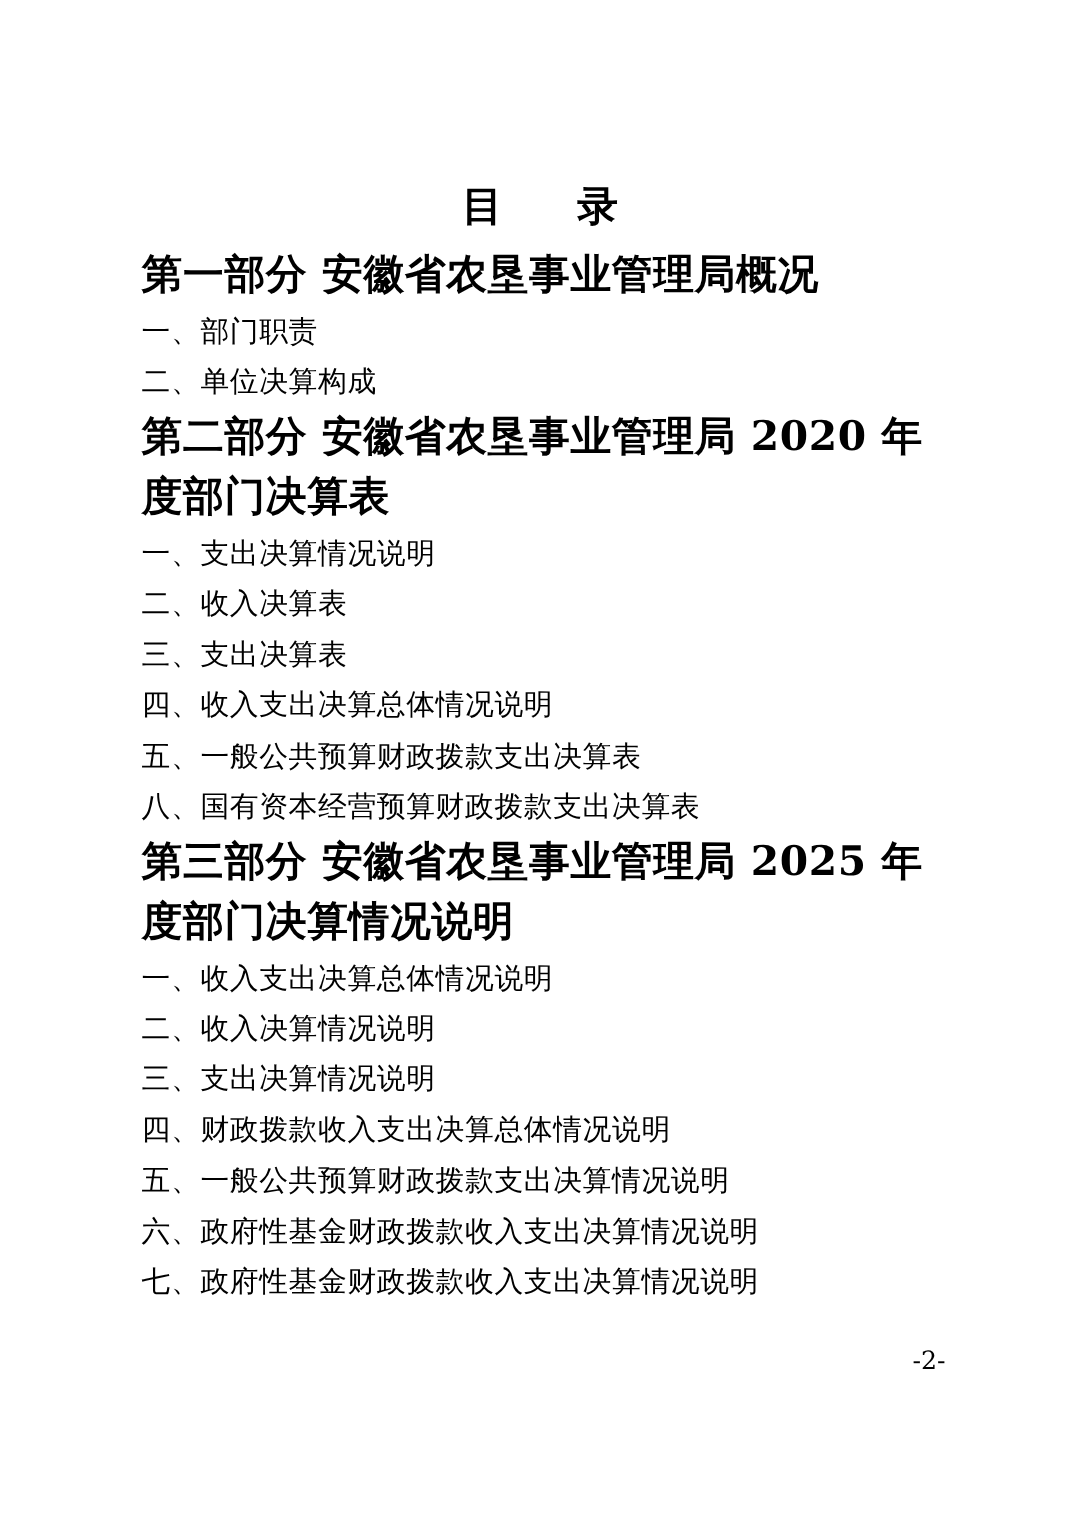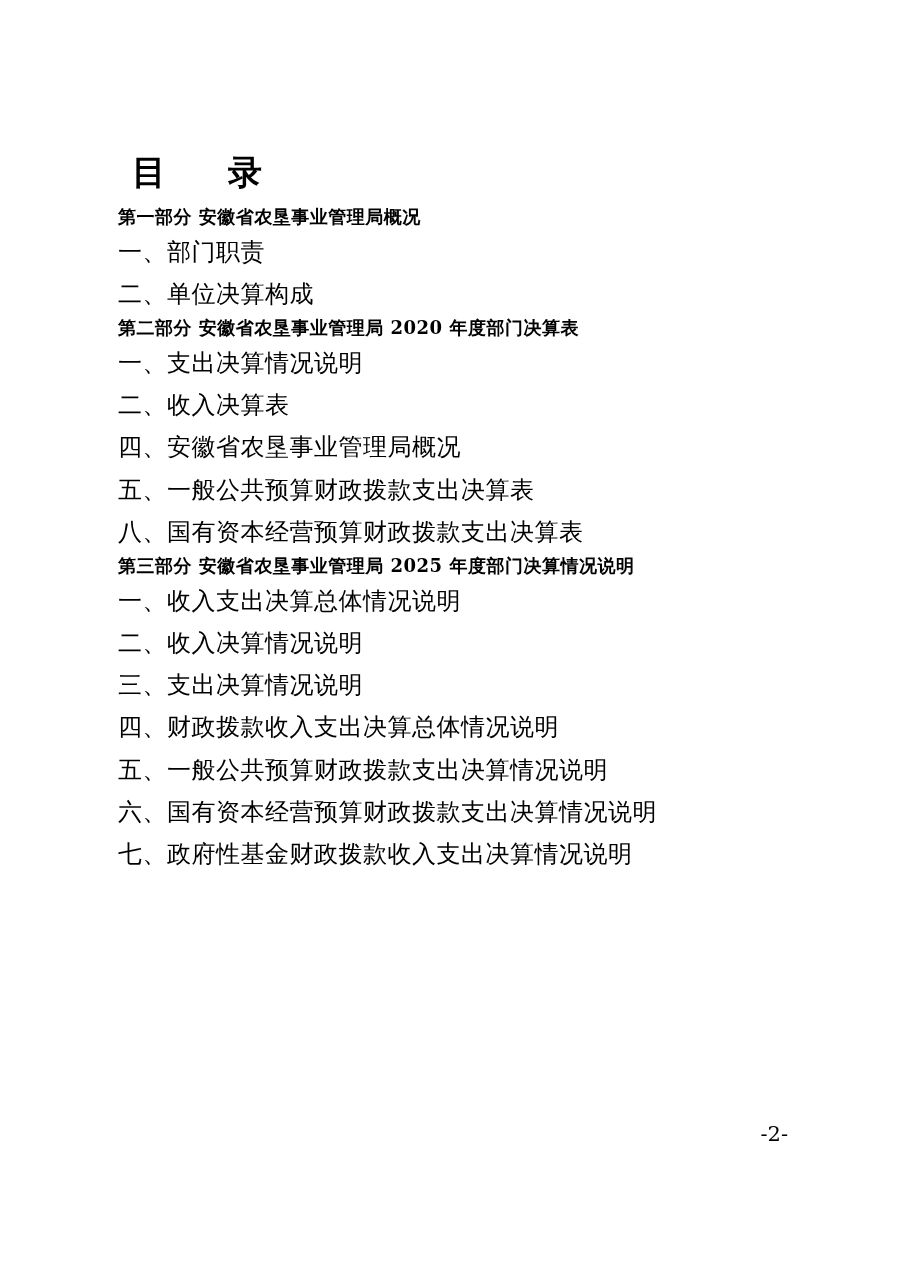--- a/index.html
+++ b/index.html
@@ -17,29 +17,30 @@
     color: #000000;
     overflow: hidden;
   }
   .content {
     position: absolute;
     left: 118px;
     top: 150px;
     width: 664px;
   }
   .doc-title {
+    text-align: center;
     font-size: 34px;
     font-weight: bold;
     letter-spacing: 14px;
     margin: 0 0 10px 0;
     padding-left: 14px;
     line-height: 1.3;
   }
   .part-heading {
-    font-size: 18px;
+    font-size: 34px;
     font-weight: bold;
     line-height: 1.48;
     margin: 0;
     letter-spacing: 0.5px;
   }
   .entry {
     font-size: 24px;
     line-height: 1.76;
     margin: 0;
     letter-spacing: 0.5px;
@@ -62,30 +63,31 @@
 
     <h1 class="doc-title">目　录</h1>
 
     <div class="part-heading">第一部分  安徽省农垦事业管理局概况</div>
     <div class="entry">一、部门职责</div>
     <div class="entry">二、单位决算构成</div>
 
     <div class="part-heading">第二部分  安徽省农垦事业管理局 2020 年度部门决算表</div>
     <div class="entry">一、支出决算情况说明</div>
     <div class="entry">二、收入决算表</div>
-    <div class="entry">四、安徽省农垦事业管理局概况</div>
+    <div class="entry">三、支出决算表</div>
+    <div class="entry">四、收入支出决算总体情况说明</div>
     <div class="entry">五、一般公共预算财政拨款支出决算表</div>
     <div class="entry">八、国有资本经营预算财政拨款支出决算表</div>
 
     <div class="part-heading">第三部分  安徽省农垦事业管理局 2025 年度部门决算情况说明</div>
     <div class="entry">一、收入支出决算总体情况说明</div>
     <div class="entry">二、收入决算情况说明</div>
     <div class="entry">三、支出决算情况说明</div>
     <div class="entry">四、财政拨款收入支出决算总体情况说明</div>
     <div class="entry">五、一般公共预算财政拨款支出决算情况说明</div>
-    <div class="entry">六、国有资本经营预算财政拨款支出决算情况说明</div>
+    <div class="entry">六、政府性基金财政拨款收入支出决算情况说明</div>
     <div class="entry">七、政府性基金财政拨款收入支出决算情况说明</div>
 
   </div>
 
   <div class="page-number">-2-</div>
 
 </div>
 
 </body></html>

